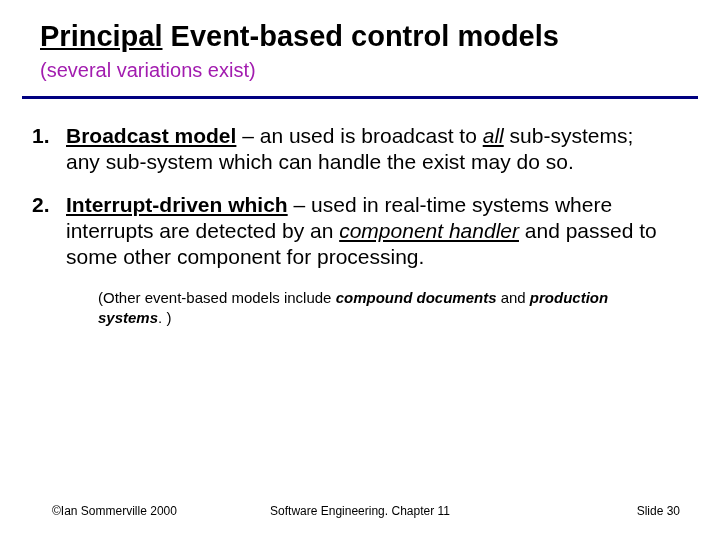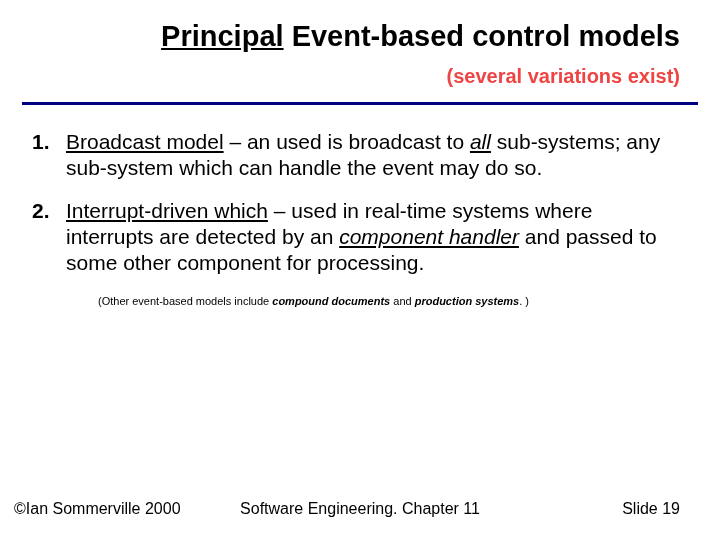--- a/index.html
+++ b/index.html
@@ -14,35 +14,35 @@
     overflow: hidden;
   }
   .slide {
     width: 720px;
     height: 540px;
     position: relative;
     box-sizing: border-box;
   }
   .header {
     padding: 20px 40px 8px 40px;
-    text-align: right;
+    text-align: left;
   }
   .title {
     font-size: 29px;
     font-weight: bold;
     color: #000;
   }
   .title-underlined {
     text-decoration: underline;
   }
   .subtitle {
     font-size: 20px;
-    font-weight: bold;
-    color: #ef4444;
-    margin-top: 12px;
+    font-weight: normal;
+    color: #a21caf;
+    margin-top: 6px;
   }
   .rule {
     border: none;
     border-top: 3px solid #000080;
     margin: 6px 22px 0 22px;
   }
   .body {
     padding: 24px 50px 0 32px;
   }
   .item {
@@ -54,45 +54,45 @@
   .num {
     font-weight: bold;
     white-space: nowrap;
     margin-right: 8px;
     min-width: 26px;
   }
   .item-body {
     flex: 1;
   }
   .model-name {
-    font-weight: normal;
+    font-weight: bold;
     text-decoration: underline;
   }
   .emph {
     font-style: italic;
     text-decoration: underline;
   }
   .note {
-    font-size: 11px;
+    font-size: 15px;
     margin-left: 66px;
     margin-top: 18px;
     line-height: 1.3;
   }
   .note-bold {
     font-weight: bold;
     font-style: italic;
   }
   .footer {
     position: absolute;
     bottom: 22px;
     left: 0;
     width: 720px;
     box-sizing: border-box;
-    padding: 0 40px 0 14px;
-    font-size: 16px;
+    padding: 0 40px 0 52px;
+    font-size: 12px;
     display: flex;
     justify-content: space-between;
   }
   .footer > span:nth-child(2) {
     position: absolute;
     left: 50%;
     transform: translateX(-50%);
     text-align: center;
   }
 </style>
@@ -108,36 +108,36 @@
     <div class="subtitle">(several variations exist)</div>
   </div>
 
   <hr class="rule">
 
   <div class="body">
 
     <div class="item">
       <span class="num">1.</span>
       <span class="item-body">
-        <span class="model-name">Broadcast model</span><span> – an used is broadcast to </span><span class="emph">all</span><span> sub-systems; </span><span>any sub-system which can  handle the event may do so.</span>
+        <span class="model-name">Broadcast model</span><span> – an used is broadcast to </span><span class="emph">all</span><span> sub-systems; </span><span>any sub-system which can  handle the exist may do so.</span>
       </span>
     </div>
 
     <div class="item">
       <span class="num">2.</span>
       <span class="item-body">
         <span class="model-name">Interrupt-driven which</span><span> – used in real-time systems where interrupts are detected by an </span><span class="emph">component handler</span><span> and passed to some other component for processing.</span>
       </span>
     </div>
 
     <div class="note">
       <span>(Other event-based models include </span><span class="note-bold">compound documents</span><span> and </span><span class="note-bold">production systems</span><span>. )</span>
     </div>
 
   </div>
 
   <div class="footer">
     <span>©Ian Sommerville 2000</span>
     <span>Software Engineering. Chapter 11</span>
-    <span>Slide 19</span>
+    <span>Slide 30</span>
   </div>
 
 </div>
 
 </body></html>

